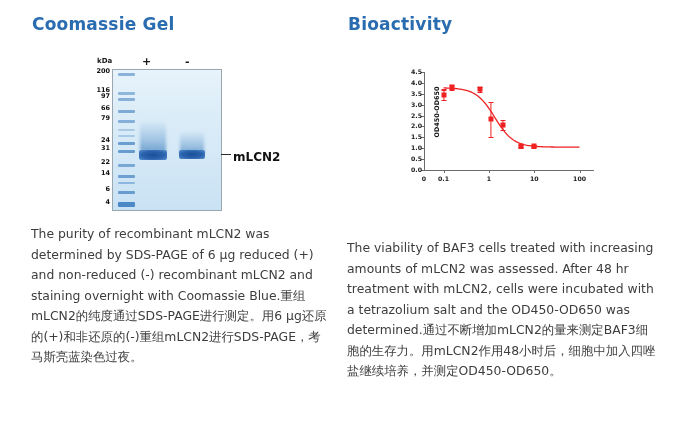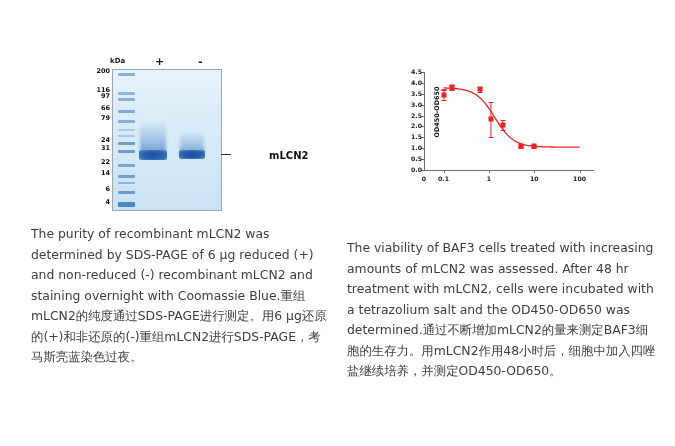--- a/index.html
+++ b/index.html
@@ -63,21 +63,21 @@
   }
 
   
   .gel-figure {
     position: absolute;
     left: 90px;
     top: 57px;
   }
   .gel-lane-headers {
     position: absolute;
-    left: 17px;
+    left: 4px;
     top: 0;
     width: 130px;
     height: 12px;
   }
   .lane-head {
     position: absolute;
     font-size: 7px;
     font-weight: bold;
     color: #1a1a1a;
     font-family: "DejaVu Sans", sans-serif;
@@ -146,26 +146,25 @@
     filter: blur(1.4px);
   }
 
   .band-pointer {
     position: absolute;
     height: 1px;
     background: #2b2b2b;
   }
   .band-annot {
     position: absolute;
-    font-size: 10px;
+    font-size: 12px;
     font-weight: bold;
     color: #111;
     white-space: nowrap;
     font-family: "DejaVu Sans", sans-serif;
-    margin-left: 36px;
   }
 
   
   .chart-figure {
     position: absolute;
     left: 396px;
     top: 60px;
     width: 230px;
     height: 145px;
   }
@@ -257,20 +256,21 @@
     overflow: visible;
   }
 </style>
 </head>
 <body>
 
 <div class="page">
 
   <div class="col col-left">
 
+    <div class="section-title">Coomassie Gel</div>
 
     <div class="gel-figure">
 
       <div class="gel-lane-headers">
         <span class="lane-head kda">kDa</span>
         <span class="lane-head plus">+</span>
         <span class="lane-head minus">-</span>
       </div>
 
       <div class="mw-ladder-labels">
@@ -316,20 +316,21 @@
 
       <div class="band-pointer" style="left:131px; top:97px; width:10px;"></div>
       <div class="band-annot" style="left:143px; top:93px;">mLCN2</div>
     </div>
 
     <div class="caption">The purity of recombinant mLCN2 was determined by SDS-PAGE of 6 µg reduced (+) and non-reduced (-) recombinant mLCN2 and staining overnight with Coomassie Blue.重组mLCN2的纯度通过SDS-PAGE进行测定。用6 µg还原的(+)和非还原的(-)重组mLCN2进行SDS-PAGE，考马斯亮蓝染色过夜。</div>
   </div>
 
   <div class="col col-right">
 
+    <div class="section-title">Bioactivity</div>
 
     <div class="caption">The viability of BAF3 cells treated with increasing amounts of mLCN2 was assessed. After 48 hr treatment with mLCN2, cells were incubated with a tetrazolium salt and the OD450-OD650 was determined.通过不断增加mLCN2的量来测定BAF3细胞的生存力。用mLCN2作用48小时后，细胞中加入四唑盐继续培养，并测定OD450-OD650。</div>
   </div>
 
   <div class="chart-figure">
     <div class="chart-plot">
 
       <div class="axis-line y-axis"></div>
       <div class="axis-line x-axis"></div>
 

